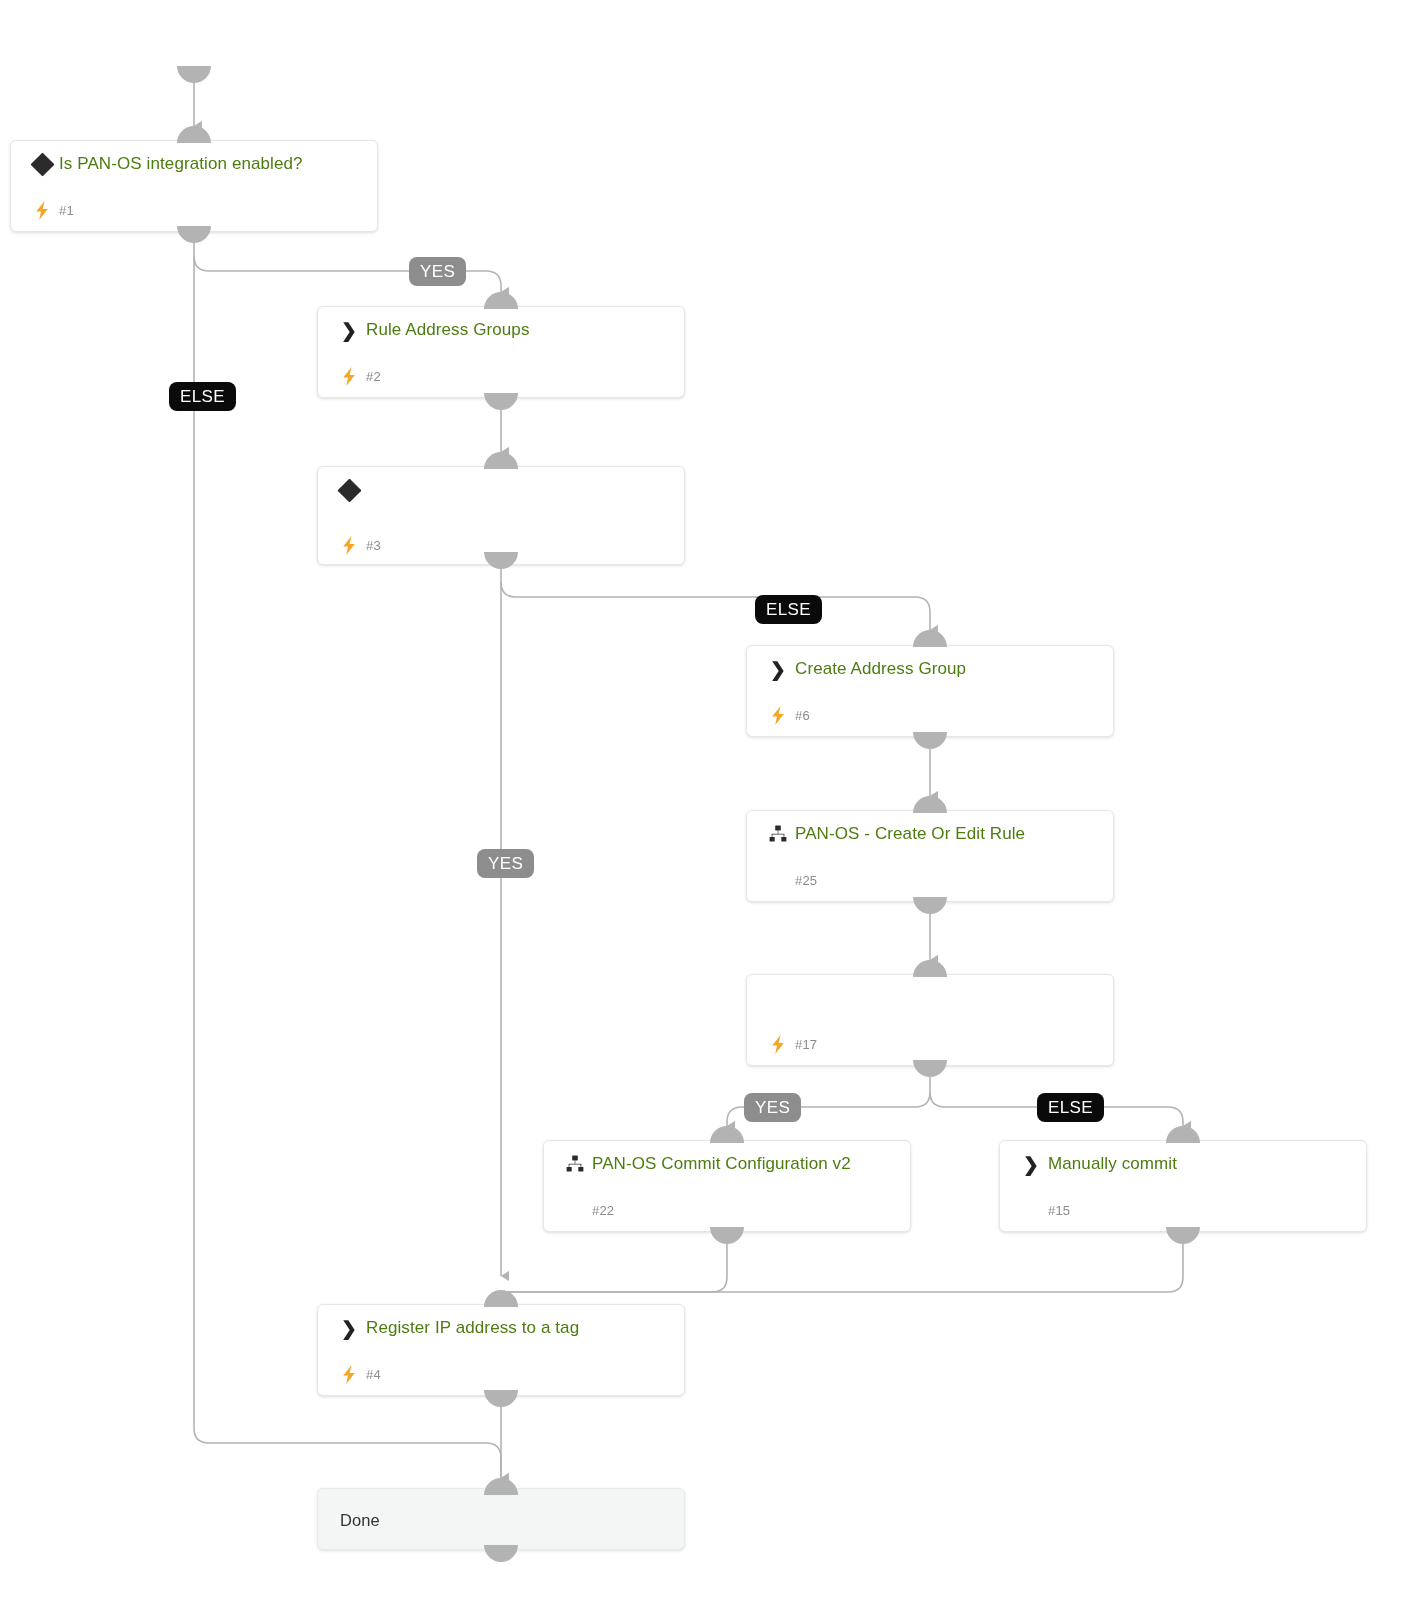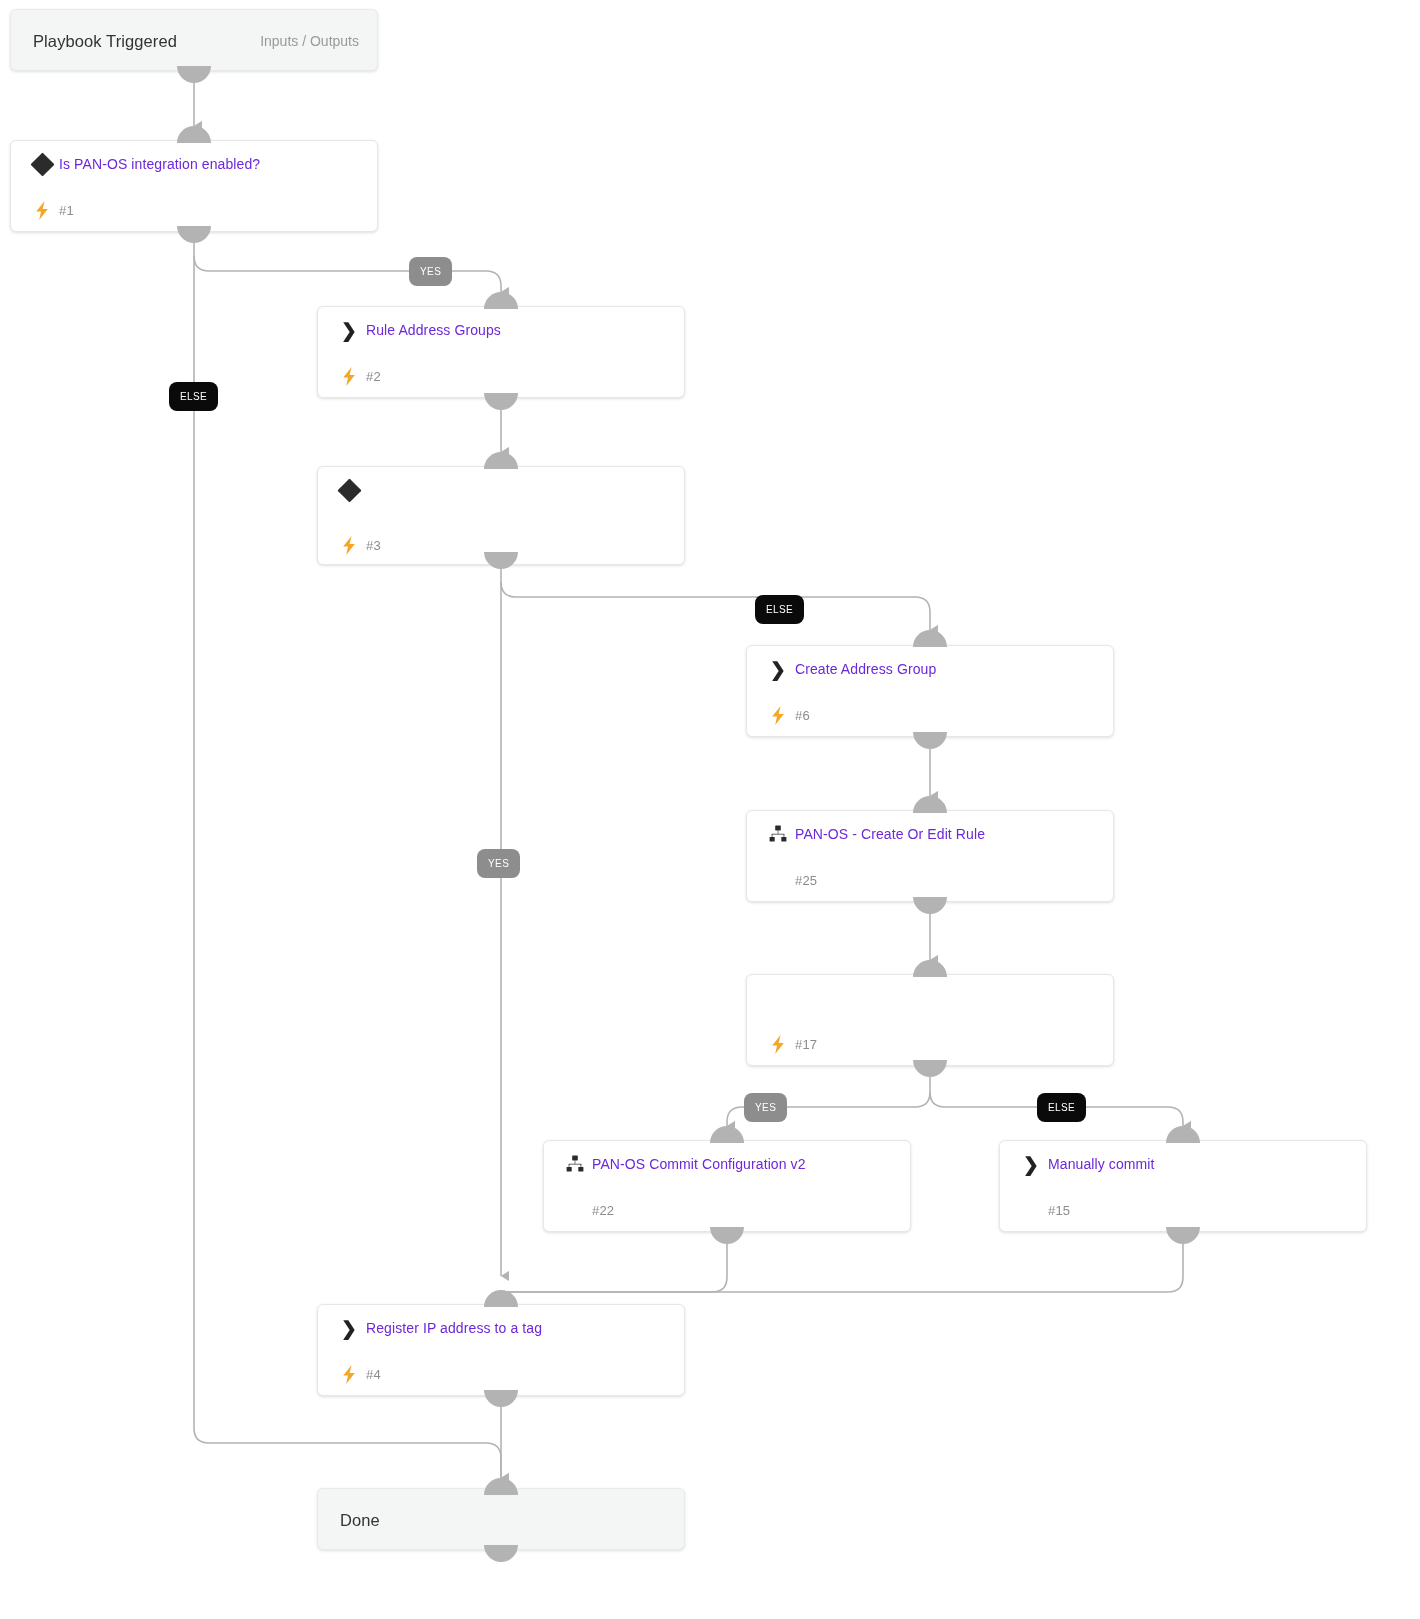--- a/index.html
+++ b/index.html
@@ -55,23 +55,23 @@
   .node-icon {
     width: 34px;
     min-width: 34px;
     margin-left: 14px;
     display: flex;
     align-items: center;
     justify-content: center;
     color: #2b2b2b;
   }
   .node-title {
-    font-size: 14px;
+    font-size: 17px;
     line-height: 24px;
-    color: #6d28d9;
+    color: #4d7c0f;
     padding-right: 16px;
     letter-spacing: 0.1px;
   }
   .node.terminal .node-title {
     margin-left: 22px;
     font-size: 16.5px;
     color: #333333;
   }
 
   .node-foot {
@@ -129,21 +129,21 @@
   
   .edge-label {
     position: absolute;
     box-sizing: border-box;
     height: 29px;
     padding: 0 11px;
     border-radius: 8px;
     display: flex;
     align-items: center;
     justify-content: center;
-    font-size: 10px;
+    font-size: 17px;
     letter-spacing: 0.4px;
     color: #ffffff;
     z-index: 5;
   }
   .edge-label.yes  { background: #8d8d8d; }
   .edge-label.else { background: #0a0a0a; }
 
   
   .nub {
     position: absolute;
@@ -223,26 +223,20 @@
   <div class="nub in" style="left:710px; top:1126px;"></div>
   <div class="nub out" style="left:710px; top:1227px;"></div>
   <div class="nub in" style="left:1166px; top:1126px;"></div>
   <div class="nub out" style="left:1166px; top:1227px;"></div>
 
   <div class="nub in" style="left:484px; top:1290px;"></div>
   <div class="nub out" style="left:484px; top:1390px;"></div>
   <div class="nub in" style="left:484px; top:1478px;"></div>
   <div class="nub out" style="left:484px; top:1545px;"></div>
 
-  <div class="node terminal" style="left:10px; top:9px; width:368px; height:62px;">
-    <div class="node-title-row" style="height:62px;">
-      <div class="node-title">Playbook Triggered</div>
-    </div>
-    <div class="io-label">Inputs / Outputs</div>
-  </div>
 
   <div class="node" style="left:10px; top:140px; width:368px; height:92px;">
     <div class="node-title-row">
       <div class="node-icon">
           <span class="diamond"></span>
         </div>
       <div class="node-title">Is PAN-OS integration enabled?</div>
     </div>
     <div class="node-foot">
       <div class="bolt">

